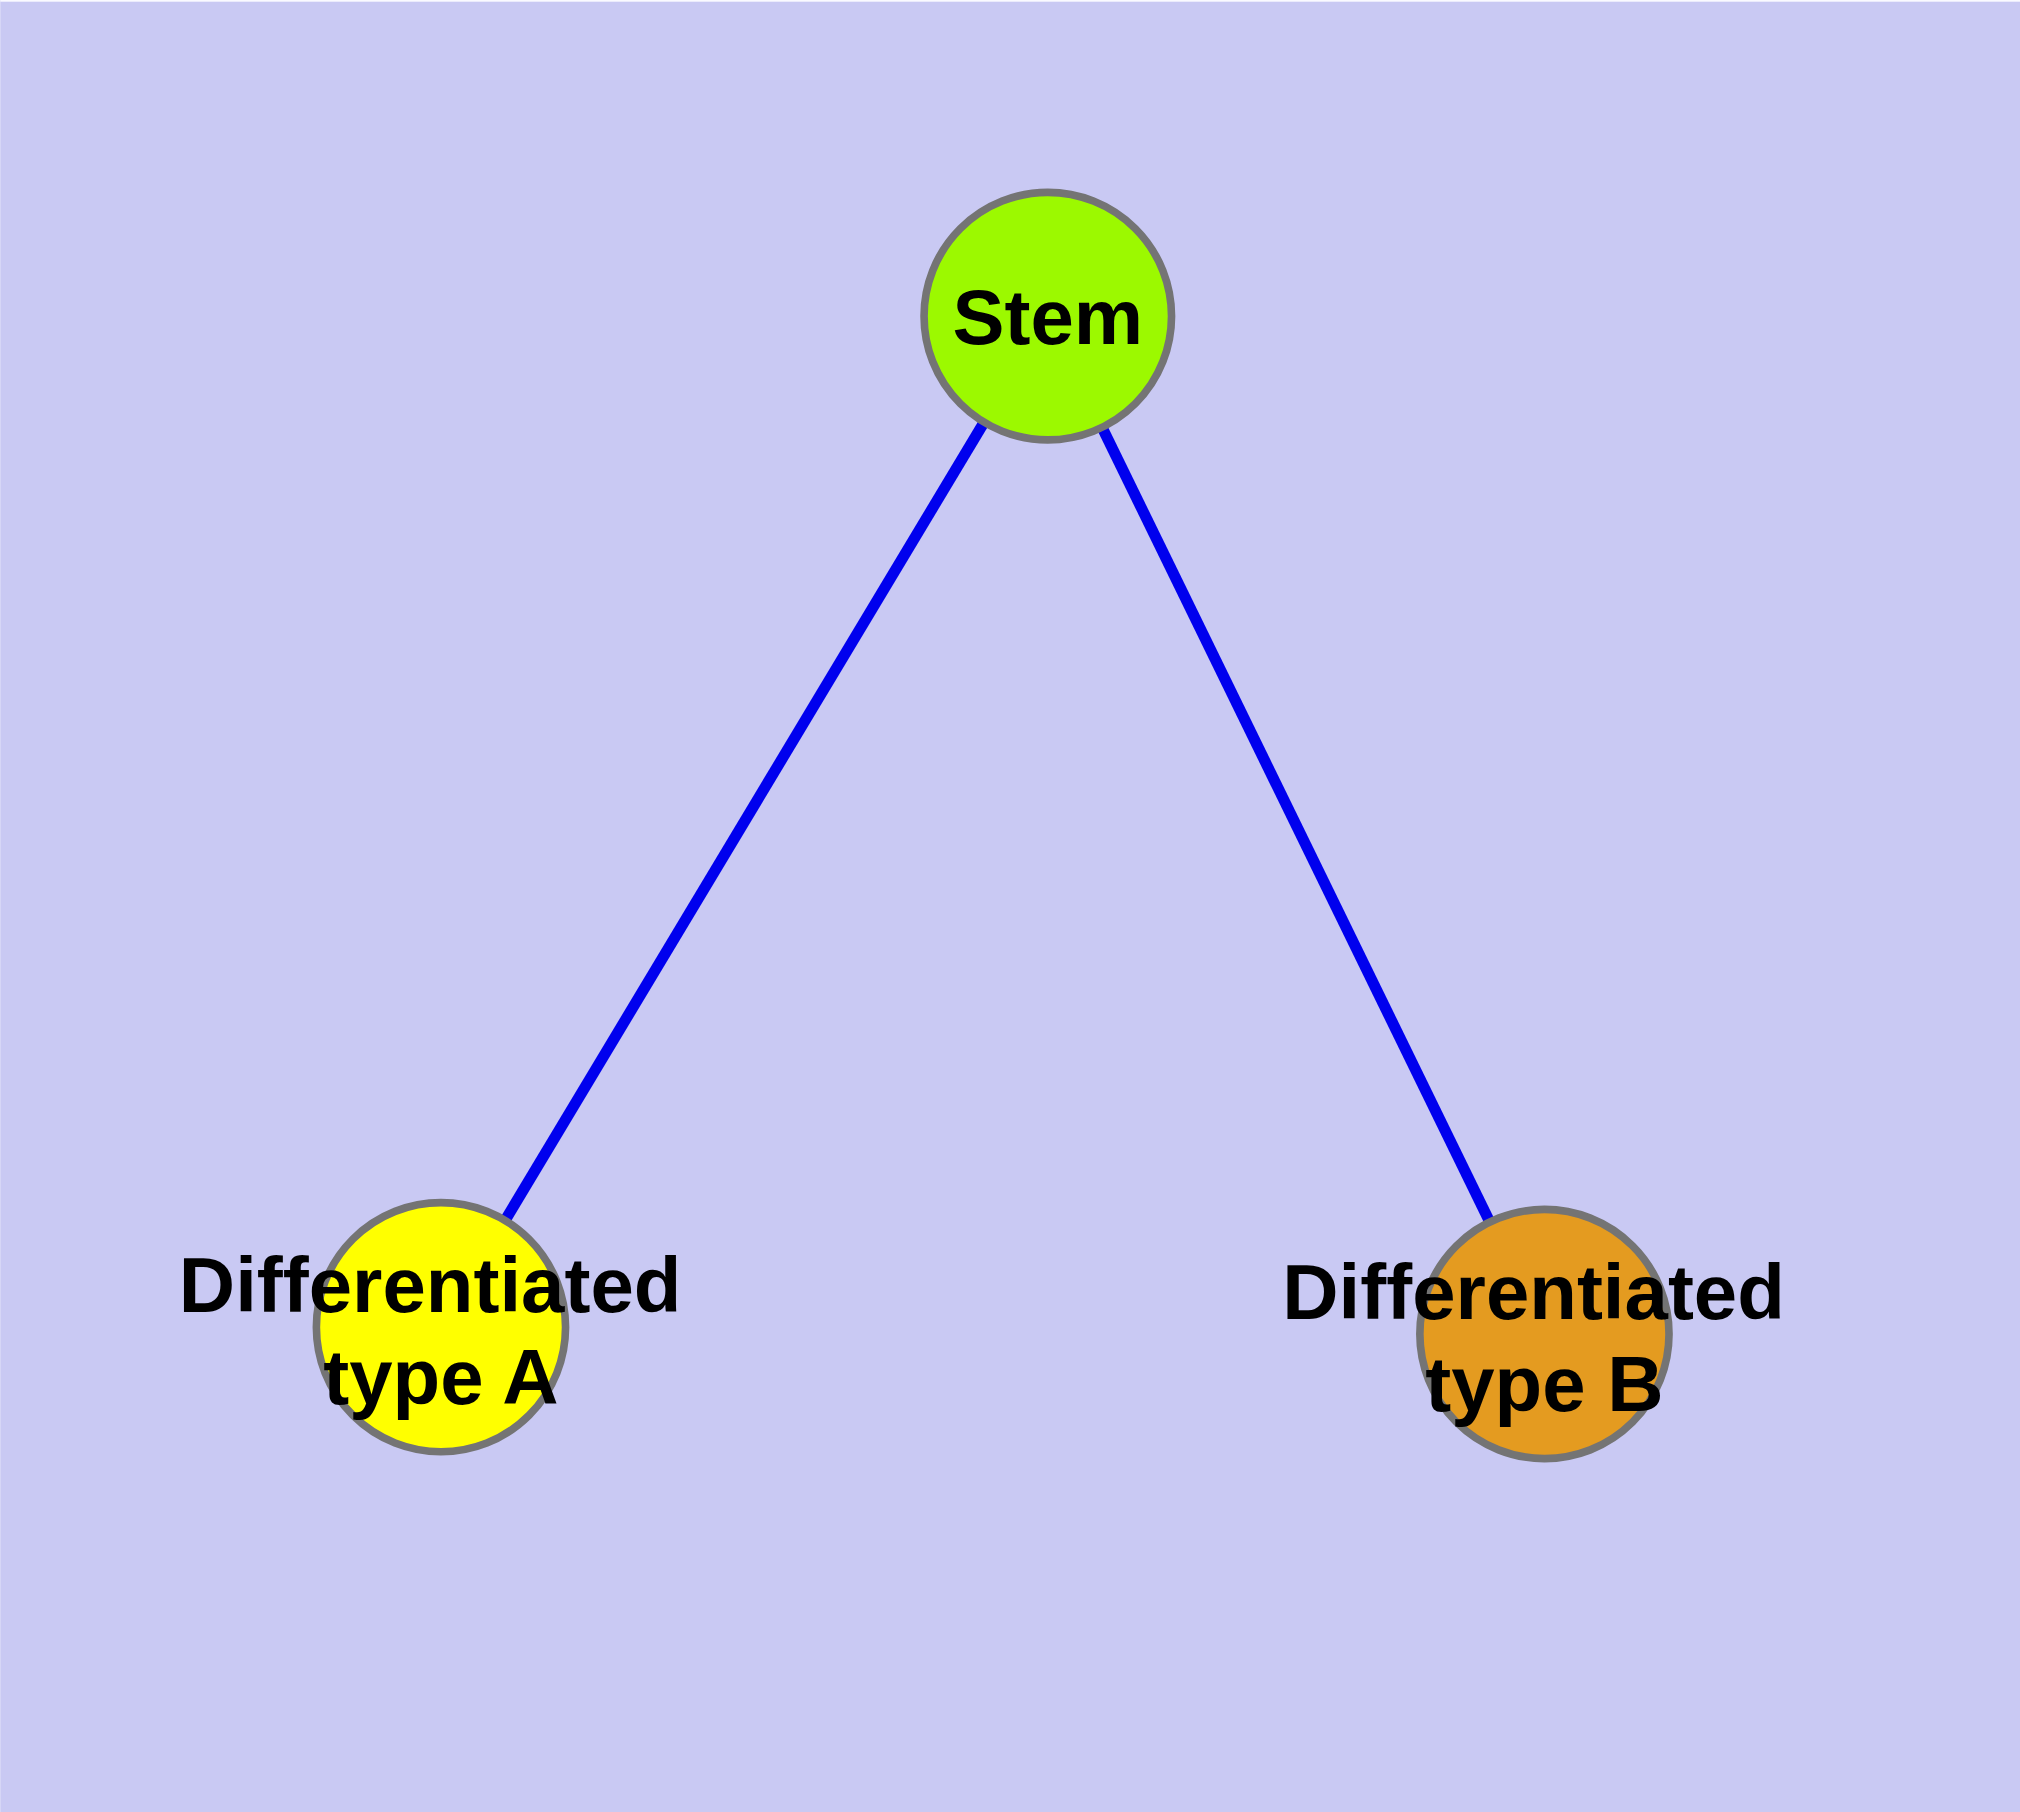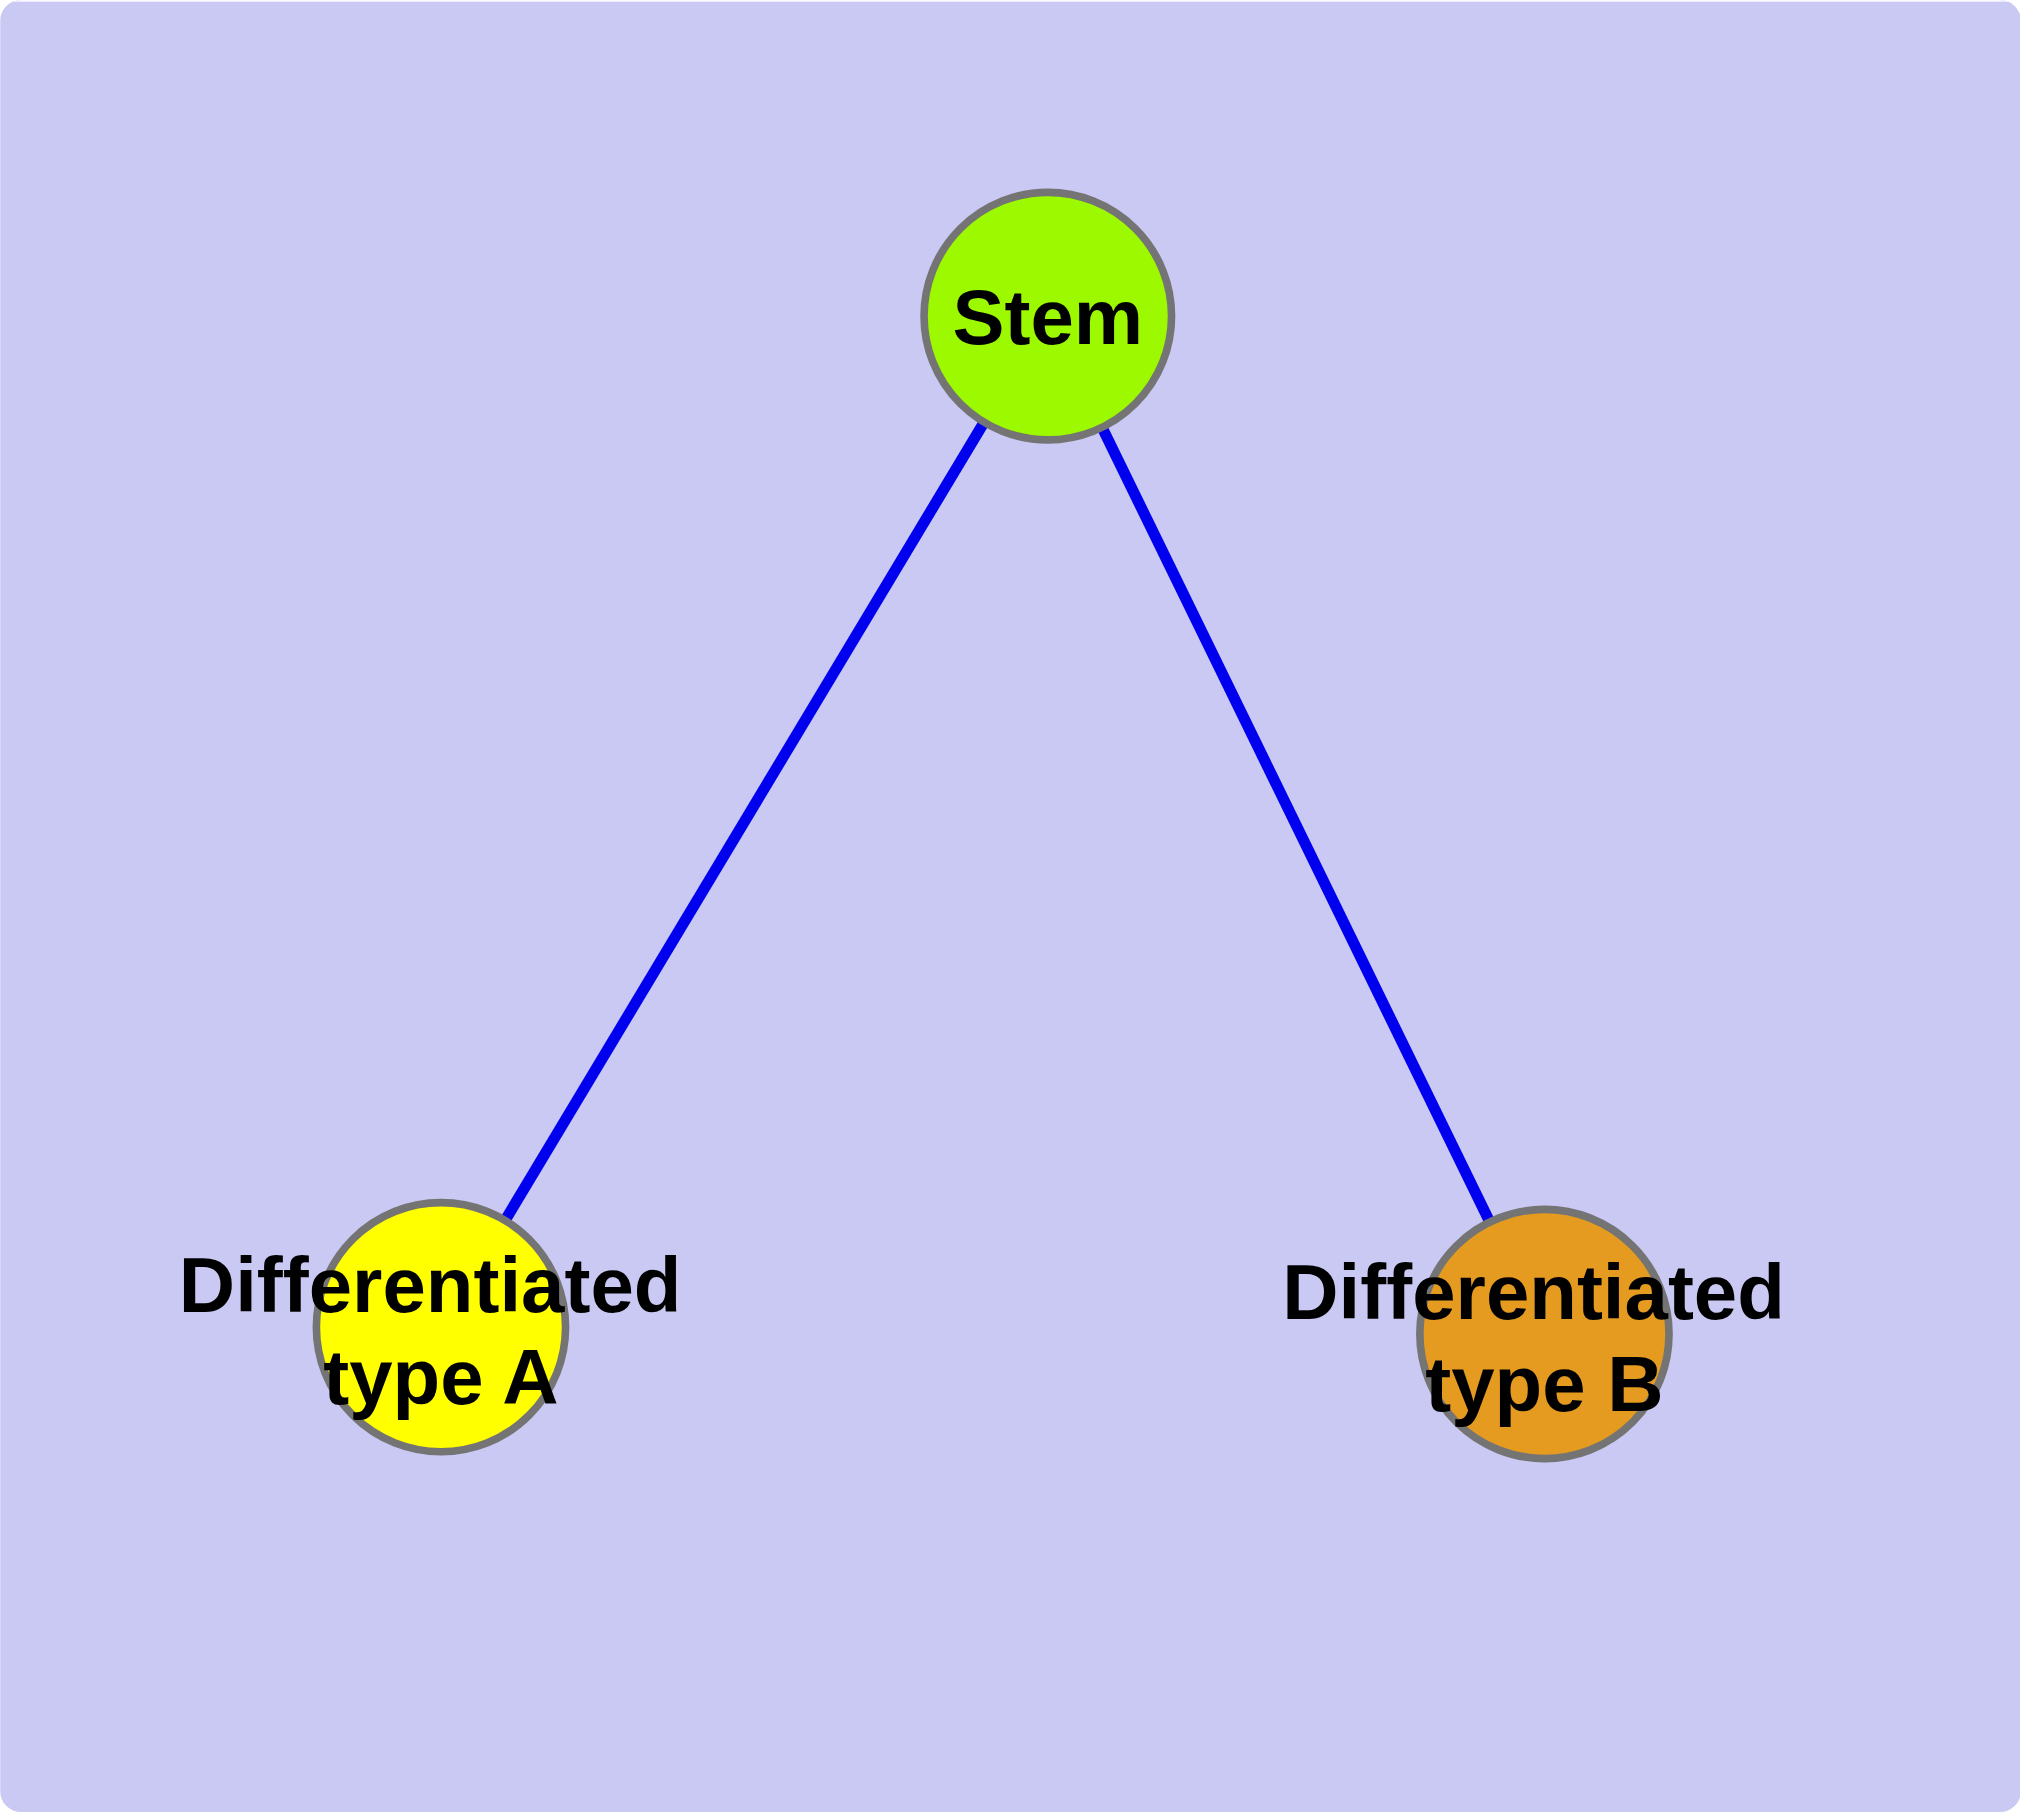--- a/index.html
+++ b/index.html
@@ -5,21 +5,20 @@
   html, body {
     margin: 0;
     padding: 0;
     background: #ffffff;
   }
   .canvas-wrap {
     position: relative;
     width: 2021px;
     height: 1812px;
     overflow: hidden;
-    border-radius: 21px;
   }
   svg.graph {
     display: block;
     width: 2021px;
     height: 1812px;
   }
   .node-label {
     font-family: "Liberation Sans", "DejaVu Sans", sans-serif;
     font-weight: bold;
     font-size: 92px;

